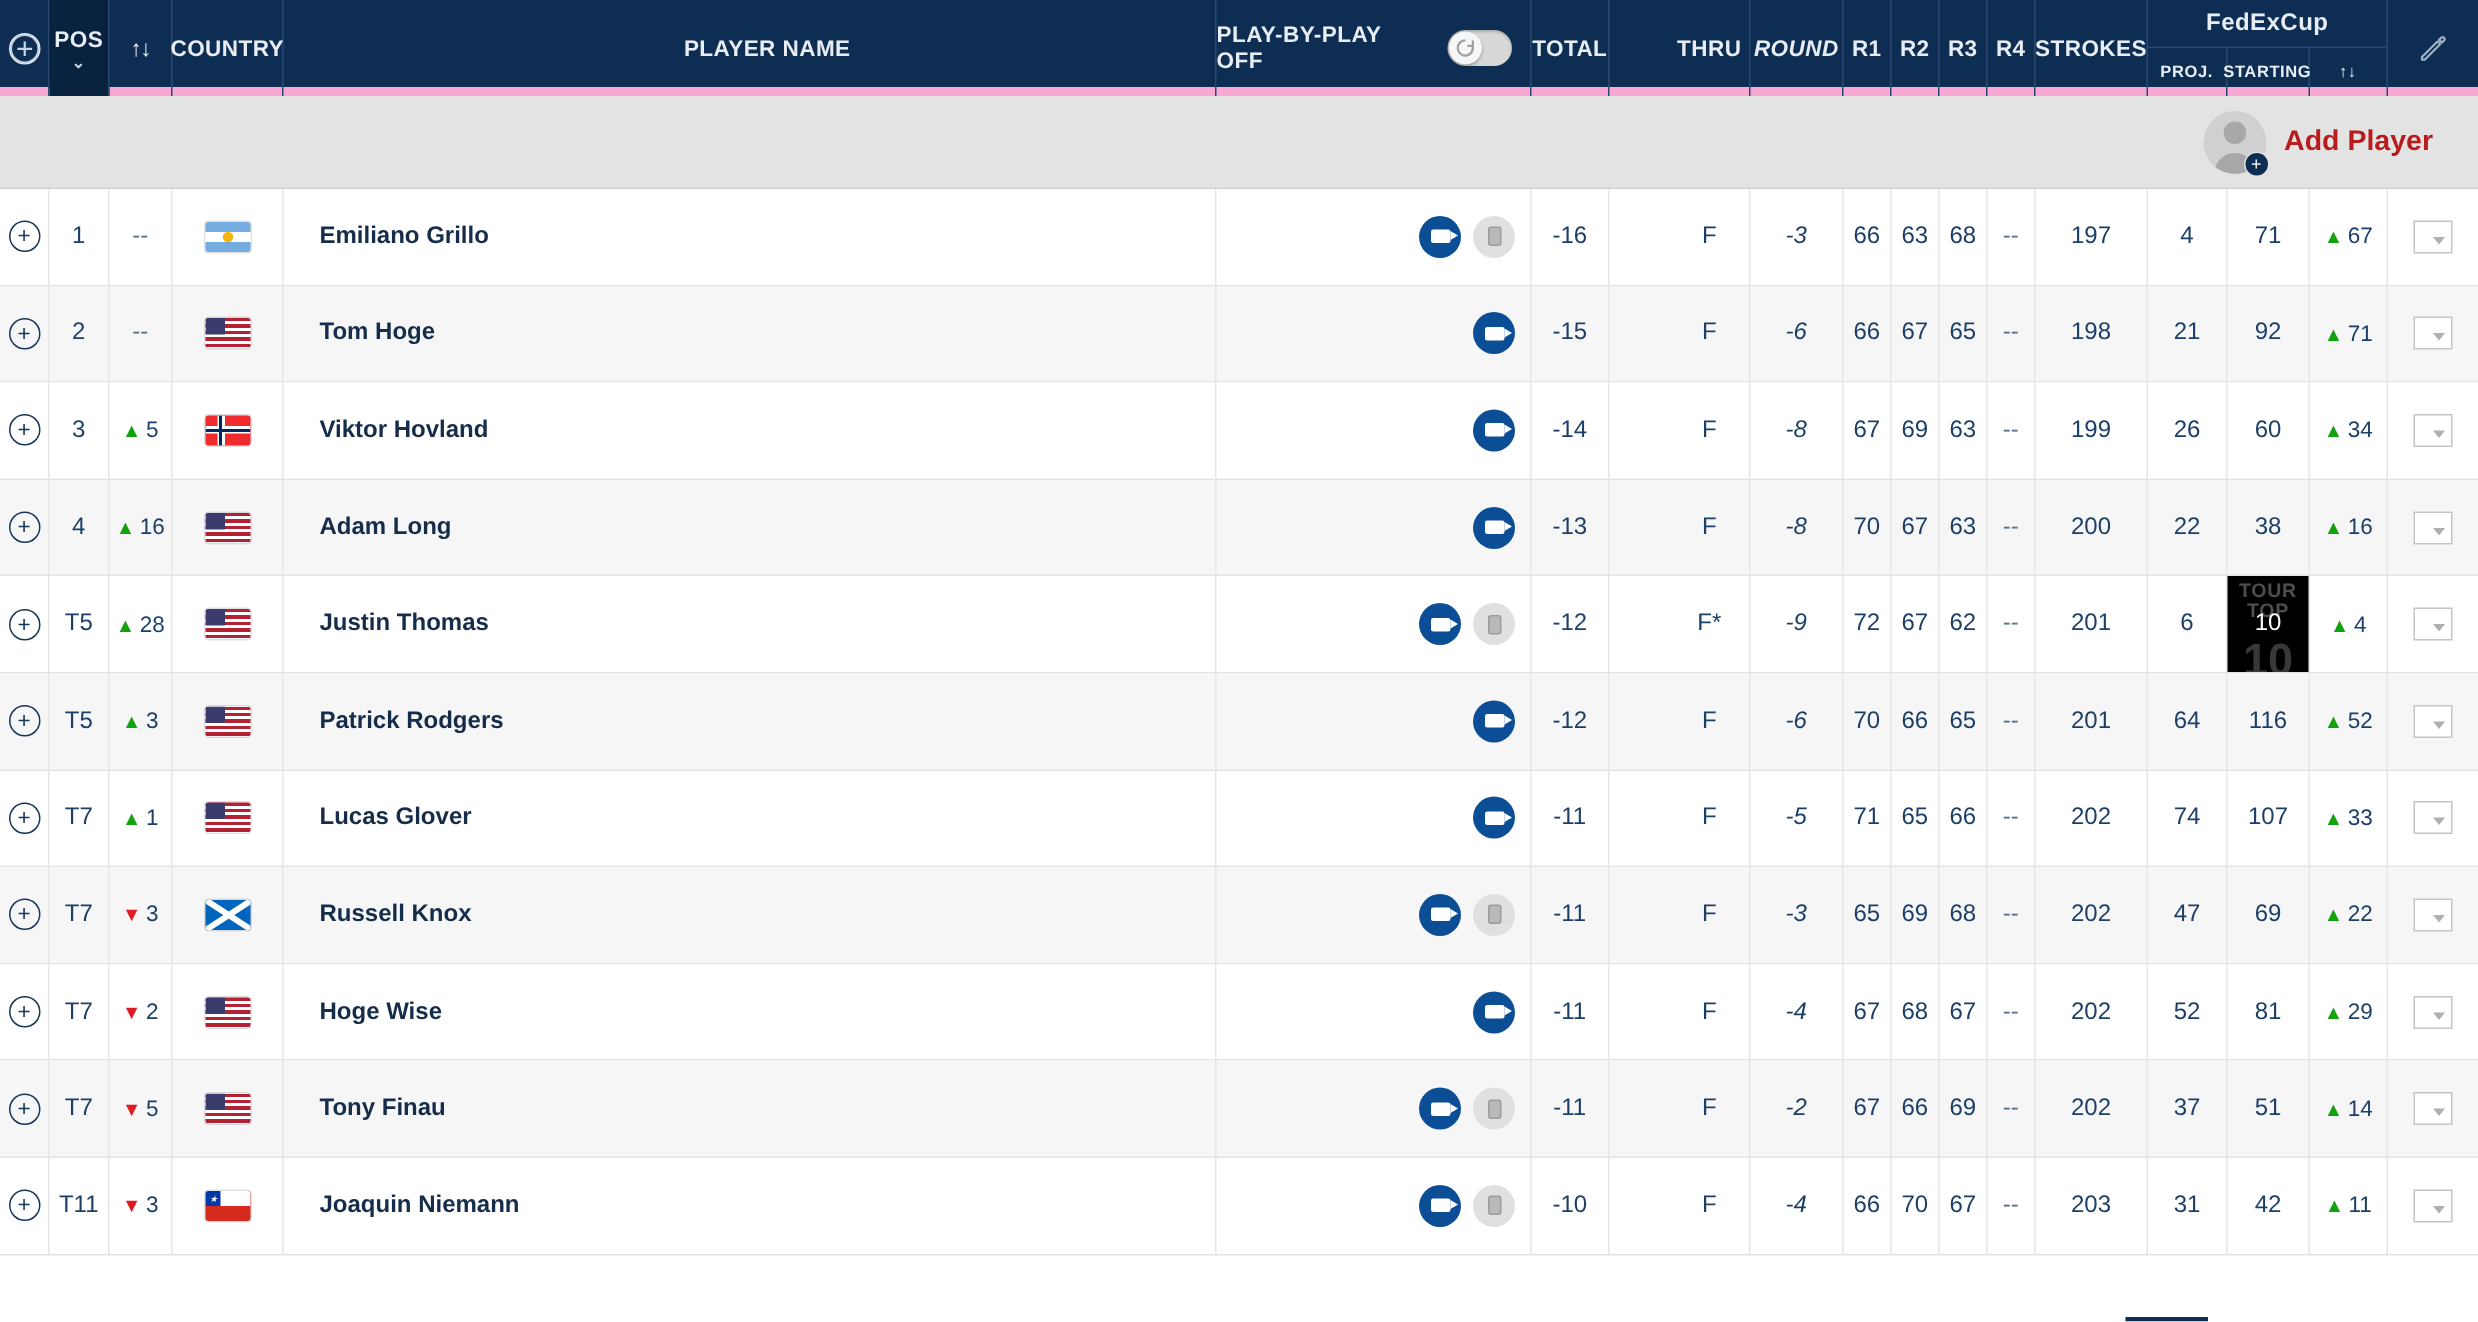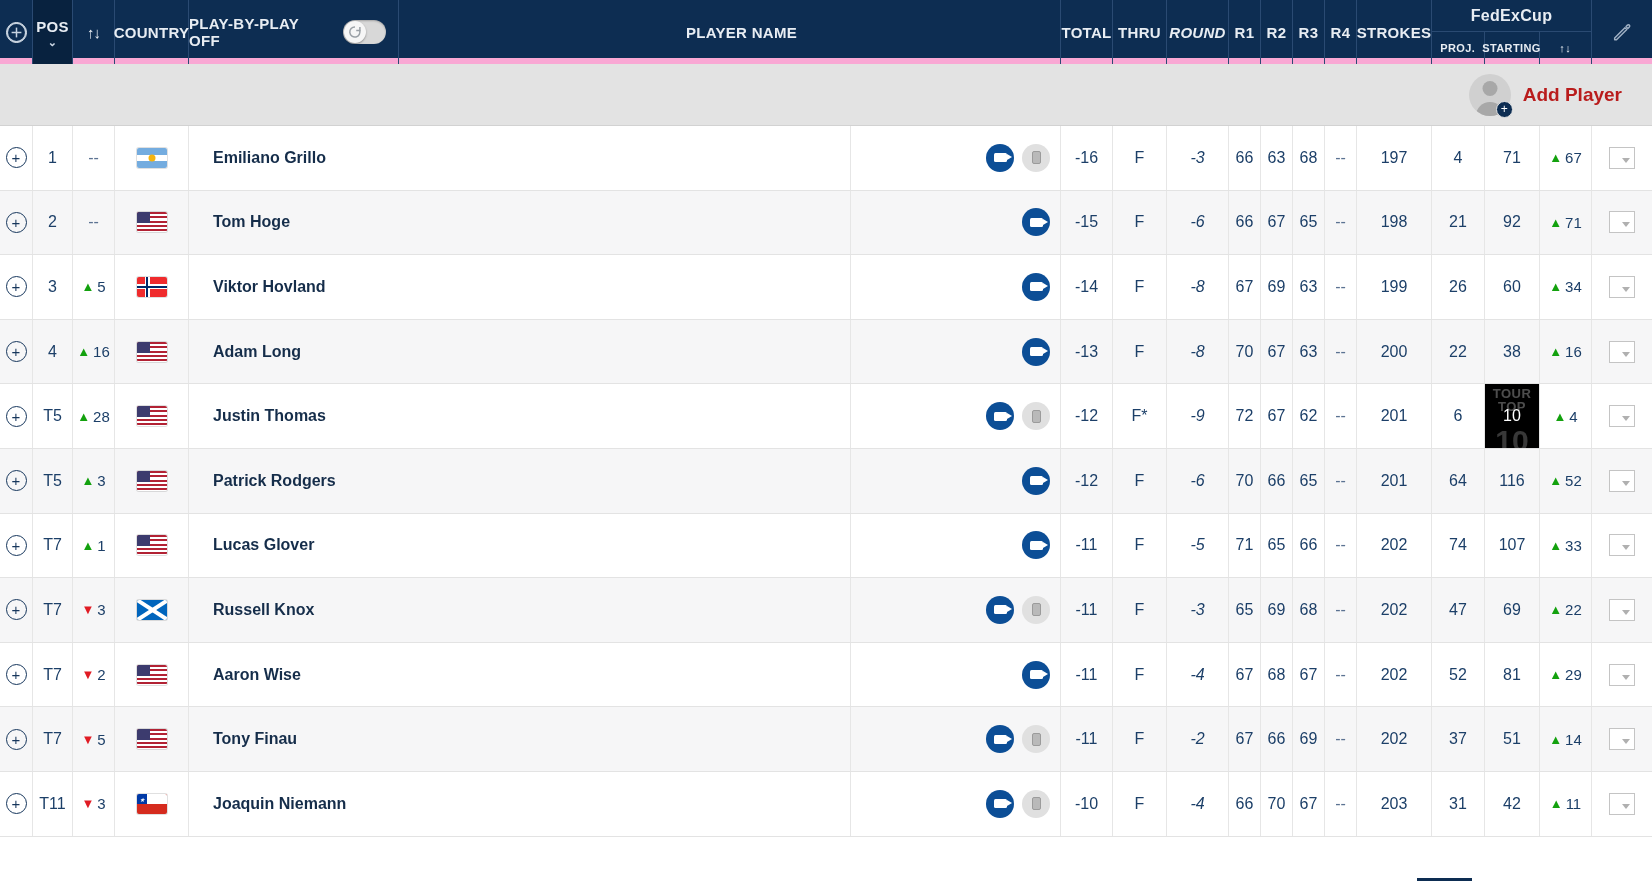--- a/index.html
+++ b/index.html
@@ -25,21 +25,21 @@
     color: #e8edf3;
   }
   .hdr .cell.noborder { border-right: none; }
   .c-exp    { width: 33px;  border-right: 1px solid #2a4a72; }
   .c-pos    { width: 40px;  background: #08223f; flex-direction: column; }
   .c-mv     { width: 42px;  }
   .c-ctry   { width: 74px;  }
   .c-name   { flex: 1 1 auto; justify-content: flex-start; padding-left: 24px; }
   .c-pbp    { width: 210px; justify-content: flex-end; padding-right: 0; border-right: 1px solid #2a4a72; }
   .c-total  { width: 52px; }
-  .c-thru   { width: 54px; }
+  .c-thru   { width: 54px; margin-left: 40px; }
   .c-round  { width: 62px; font-style: italic; }
   .c-r      { width: 32px; }
   .c-strk   { width: 75px; }
   .c-fed    { width: 160px; flex-direction: column; padding: 0; border-right: 1px solid #2a4a72; }
   .c-edit   { width: 60px; border-right: none; }
 
   .pos-caret { font-size: 11px; line-height: 8px; margin-top: 3px; color: #cdd8e4; }
   .arrows { font-size: 15px; letter-spacing: -1px; }
 
   .fed-top {
@@ -236,34 +236,34 @@
       </svg>
     </div>
     <div class="cell c-pos">
       <span>POS</span>
       <span class="pos-caret">⌄</span>
     </div>
     <div class="cell c-mv">
       <span class="arrows">↑↓</span>
     </div>
     <div class="cell c-ctry">COUNTRY</div>
+    <div class="cell c-name">PLAYER NAME</div>
     <div class="cell c-pbp">
       <div class="pbp-wrap">
         <span class="pbp-label">PLAY-BY-PLAY OFF</span>
         <div class="toggle">
           <div class="knob">
             <svg width="14" height="14" viewBox="0 0 16 16">
               <path d="M8 2.2 A5.8 5.8 0 1 0 13.3 6" fill="none" stroke="#9aa0a6" stroke-width="1.7"></path>
               <path d="M13.6 2.2 L13.6 6.4 L9.4 6.4" fill="none" stroke="#9aa0a6" stroke-width="1.7"></path>
             </svg>
           </div>
         </div>
       </div>
     </div>
-    <div class="cell c-name">PLAYER NAME</div>
     <div class="cell c-total">TOTAL</div>
     <div class="cell c-thru">THRU</div>
     <div class="cell c-round">ROUND</div>
     <div class="cell c-r">R1</div>
     <div class="cell c-r">R2</div>
     <div class="cell c-r">R3</div>
     <div class="cell c-r">R4</div>
     <div class="cell c-strk">STROKES</div>
     <div class="cell c-fed">
       <div class="fed-top">FedExCup</div>
@@ -782,21 +782,21 @@
     <div class="cell c-pos">
           <span>T7</span>
         </div>
     <div class="cell c-mv">
           <span class="mv"><span class="tri-dn">▼</span>2</span>
         </div>
     <div class="cell c-ctry">
       <span class="flag usa"></span>
     </div>
     <div class="cell c-name">
-          <span>Aaron Wise</span>
+          <span>Hoge Wise</span>
         </div>
     <div class="cell c-pbp">
           <div class="vid">
             <div class="cam"></div>
           </div>
         </div>
     <div class="cell c-total">
           <span>-11</span>
         </div>
     <div class="cell c-thru">

